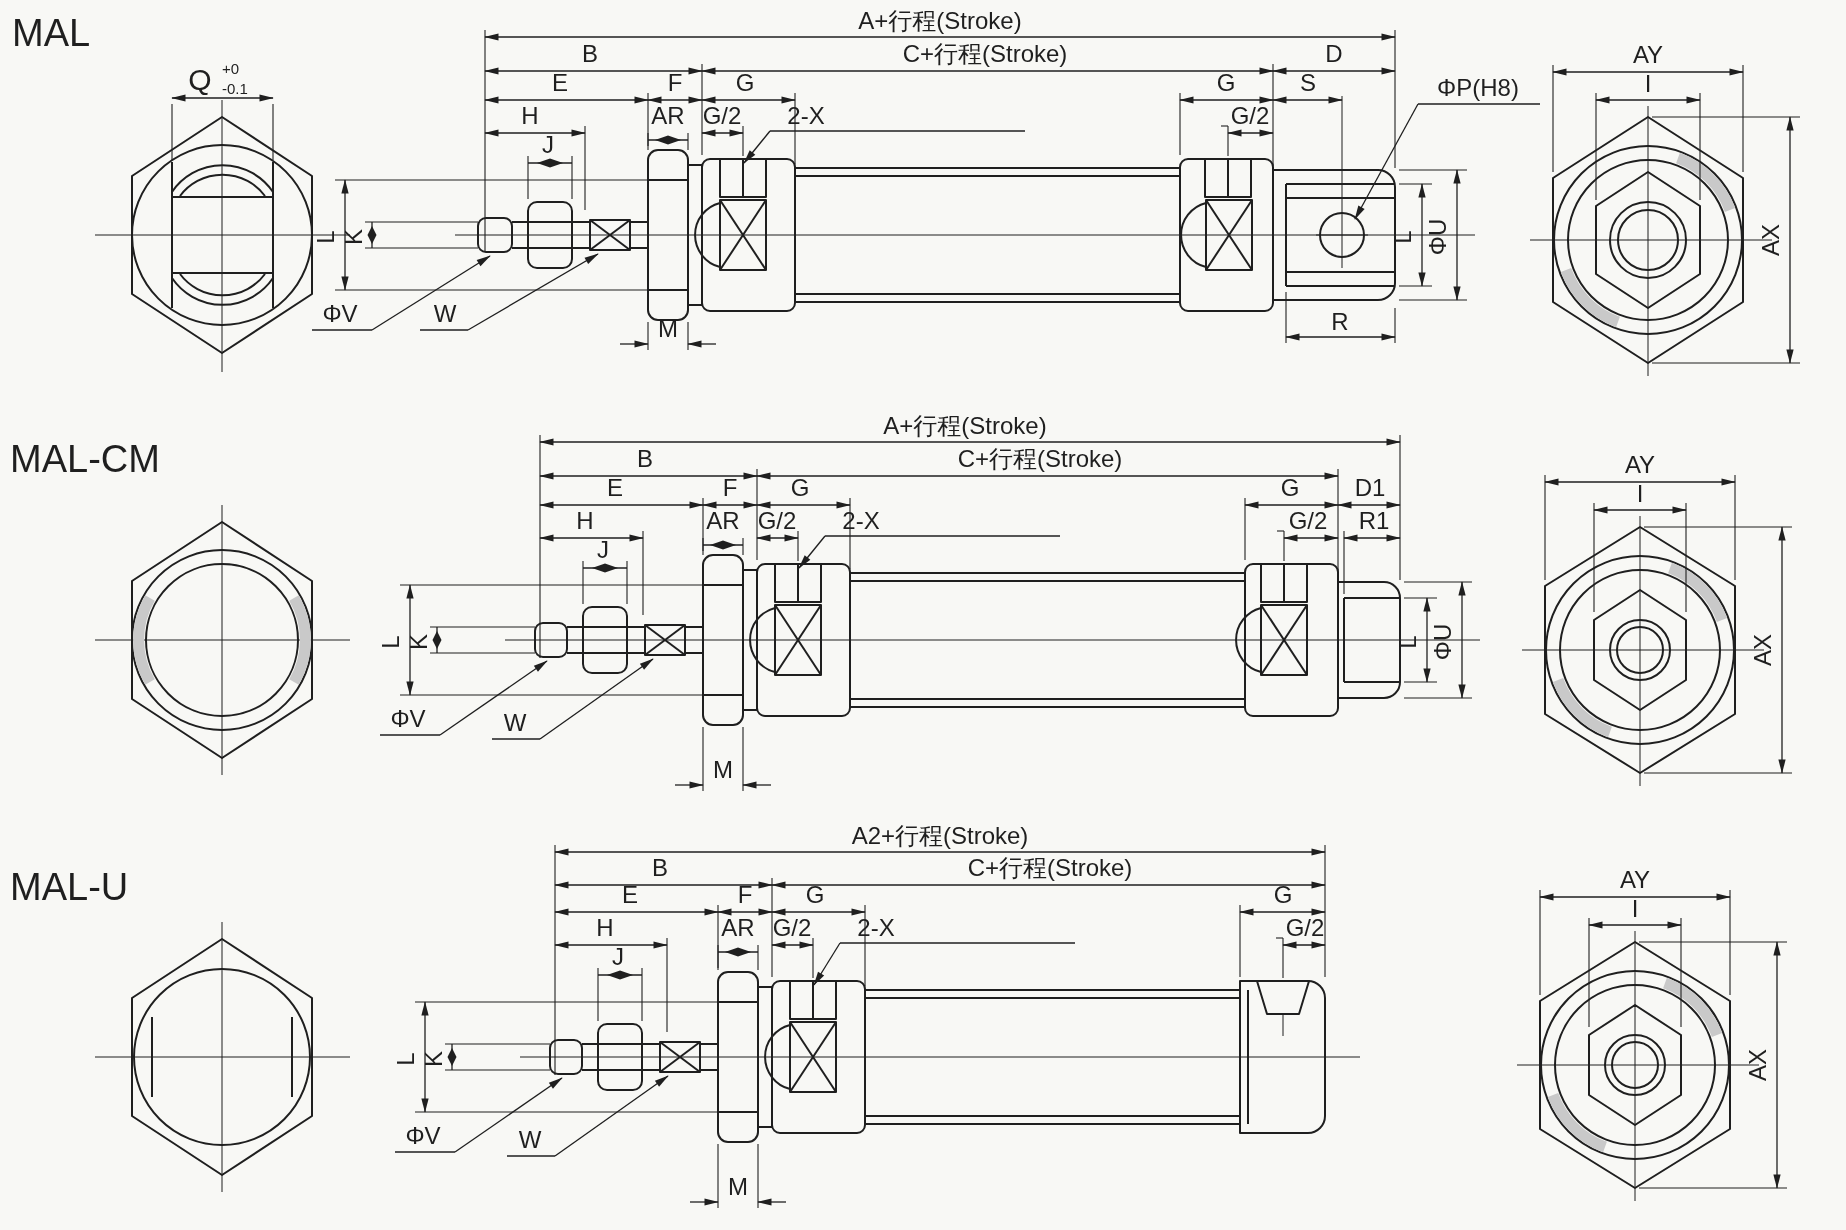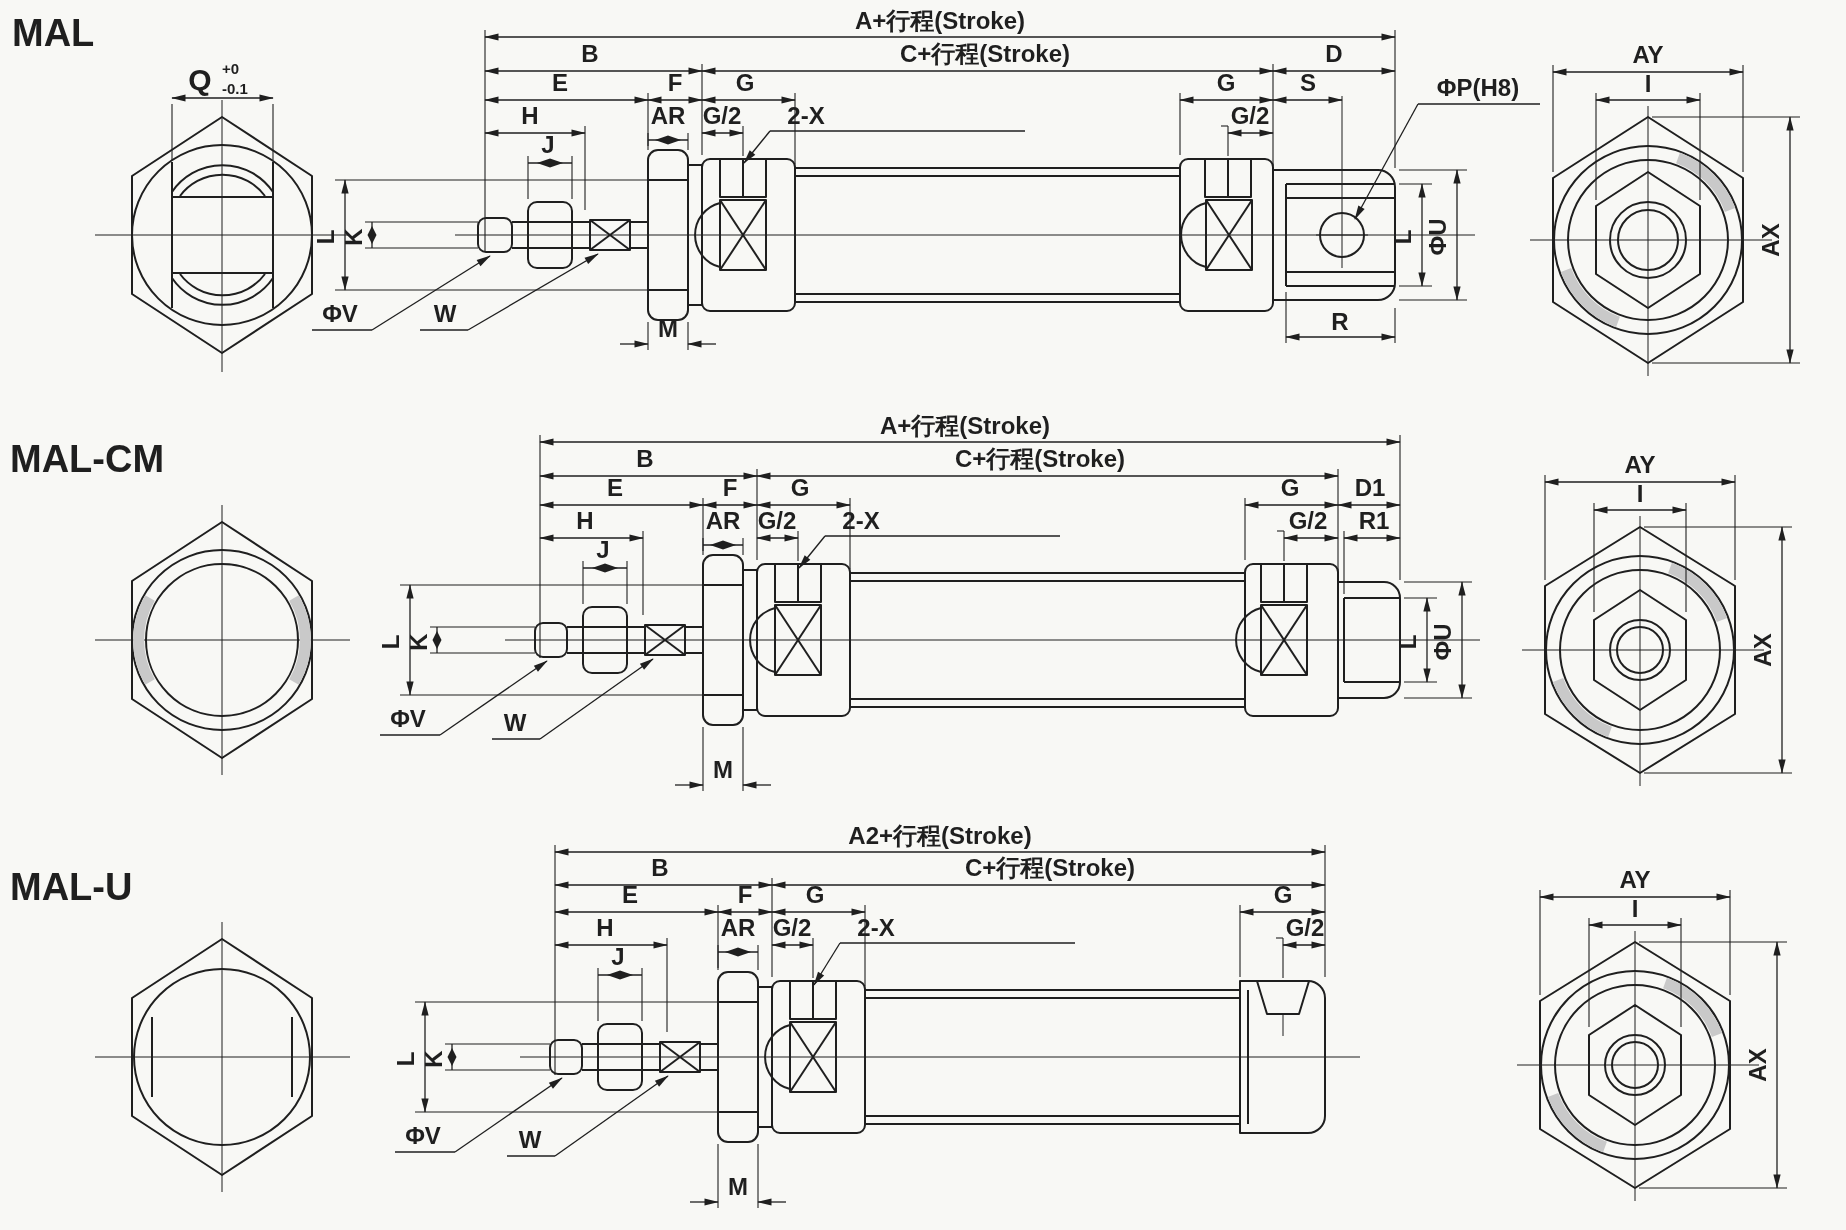--- a/index.html
+++ b/index.html
@@ -1,18 +1,18 @@
 <!DOCTYPE html>
 <html style="--bg: #f8f8f5; --ln: #1f1f1f; --shade: #c9c9c9;"><head>
 <meta charset="utf-8">
 <style>
   :root{ --bg:#f8f8f5; --ln:#1f1f1f; --shade:#c9c9c9; }
   html,body{margin:0;padding:0;background:var(--bg);}
   .canvas{width:1582px;height:1230px;position:relative;background:var(--bg);
-          font-family:"Liberation Sans", sans-serif;font-weight:bold;}
+          font-family:"Liberation Sans", sans-serif;}
   svg{display:block}
   svg text{fill:var(--ln);font-family:"Liberation Sans","DejaVu Sans",sans-serif;font-size:24px;}
   .title{font-size:38px;}
   .big{font-size:30px;}
   .small{font-size:15px;}
   .o{fill:none;stroke:var(--ln);stroke-width:2;stroke-linejoin:round;}
   .d{fill:none;stroke:var(--ln);stroke-width:1.3;}
   .e{fill:none;stroke:var(--ln);stroke-width:1.1;}
   .c{fill:none;stroke:var(--ln);stroke-width:1;}
   .f{fill:var(--ln);stroke:none;}

